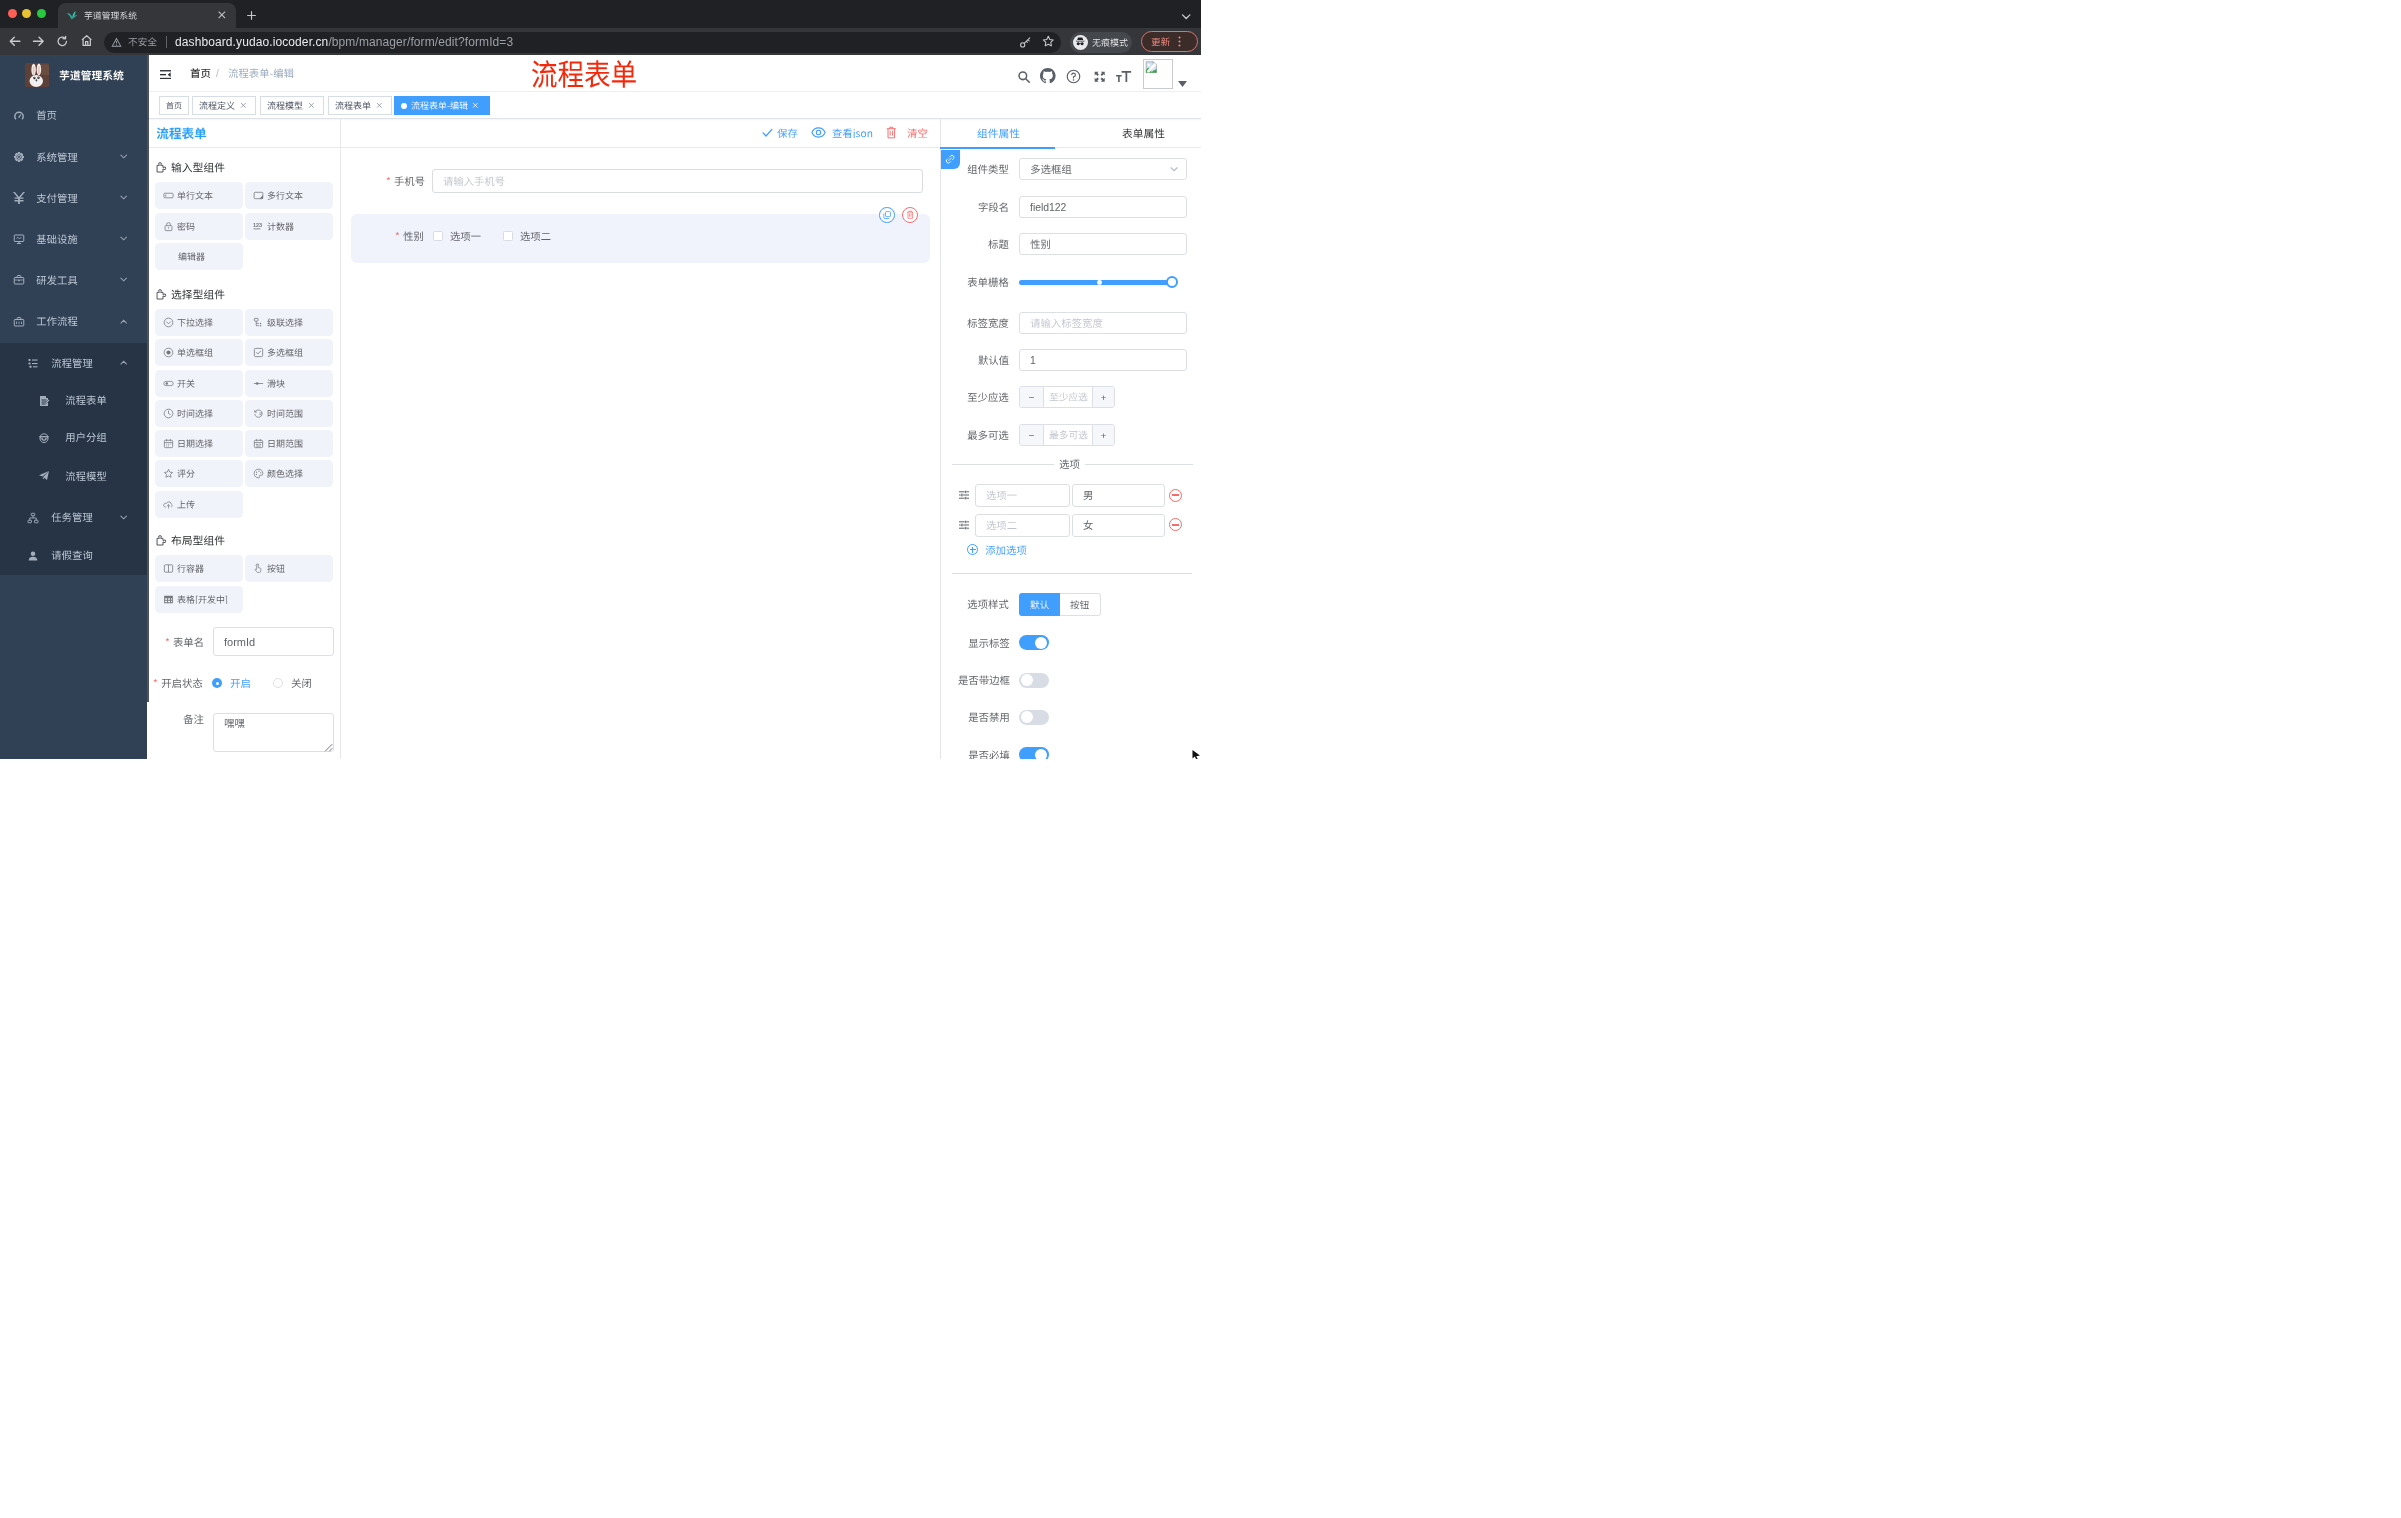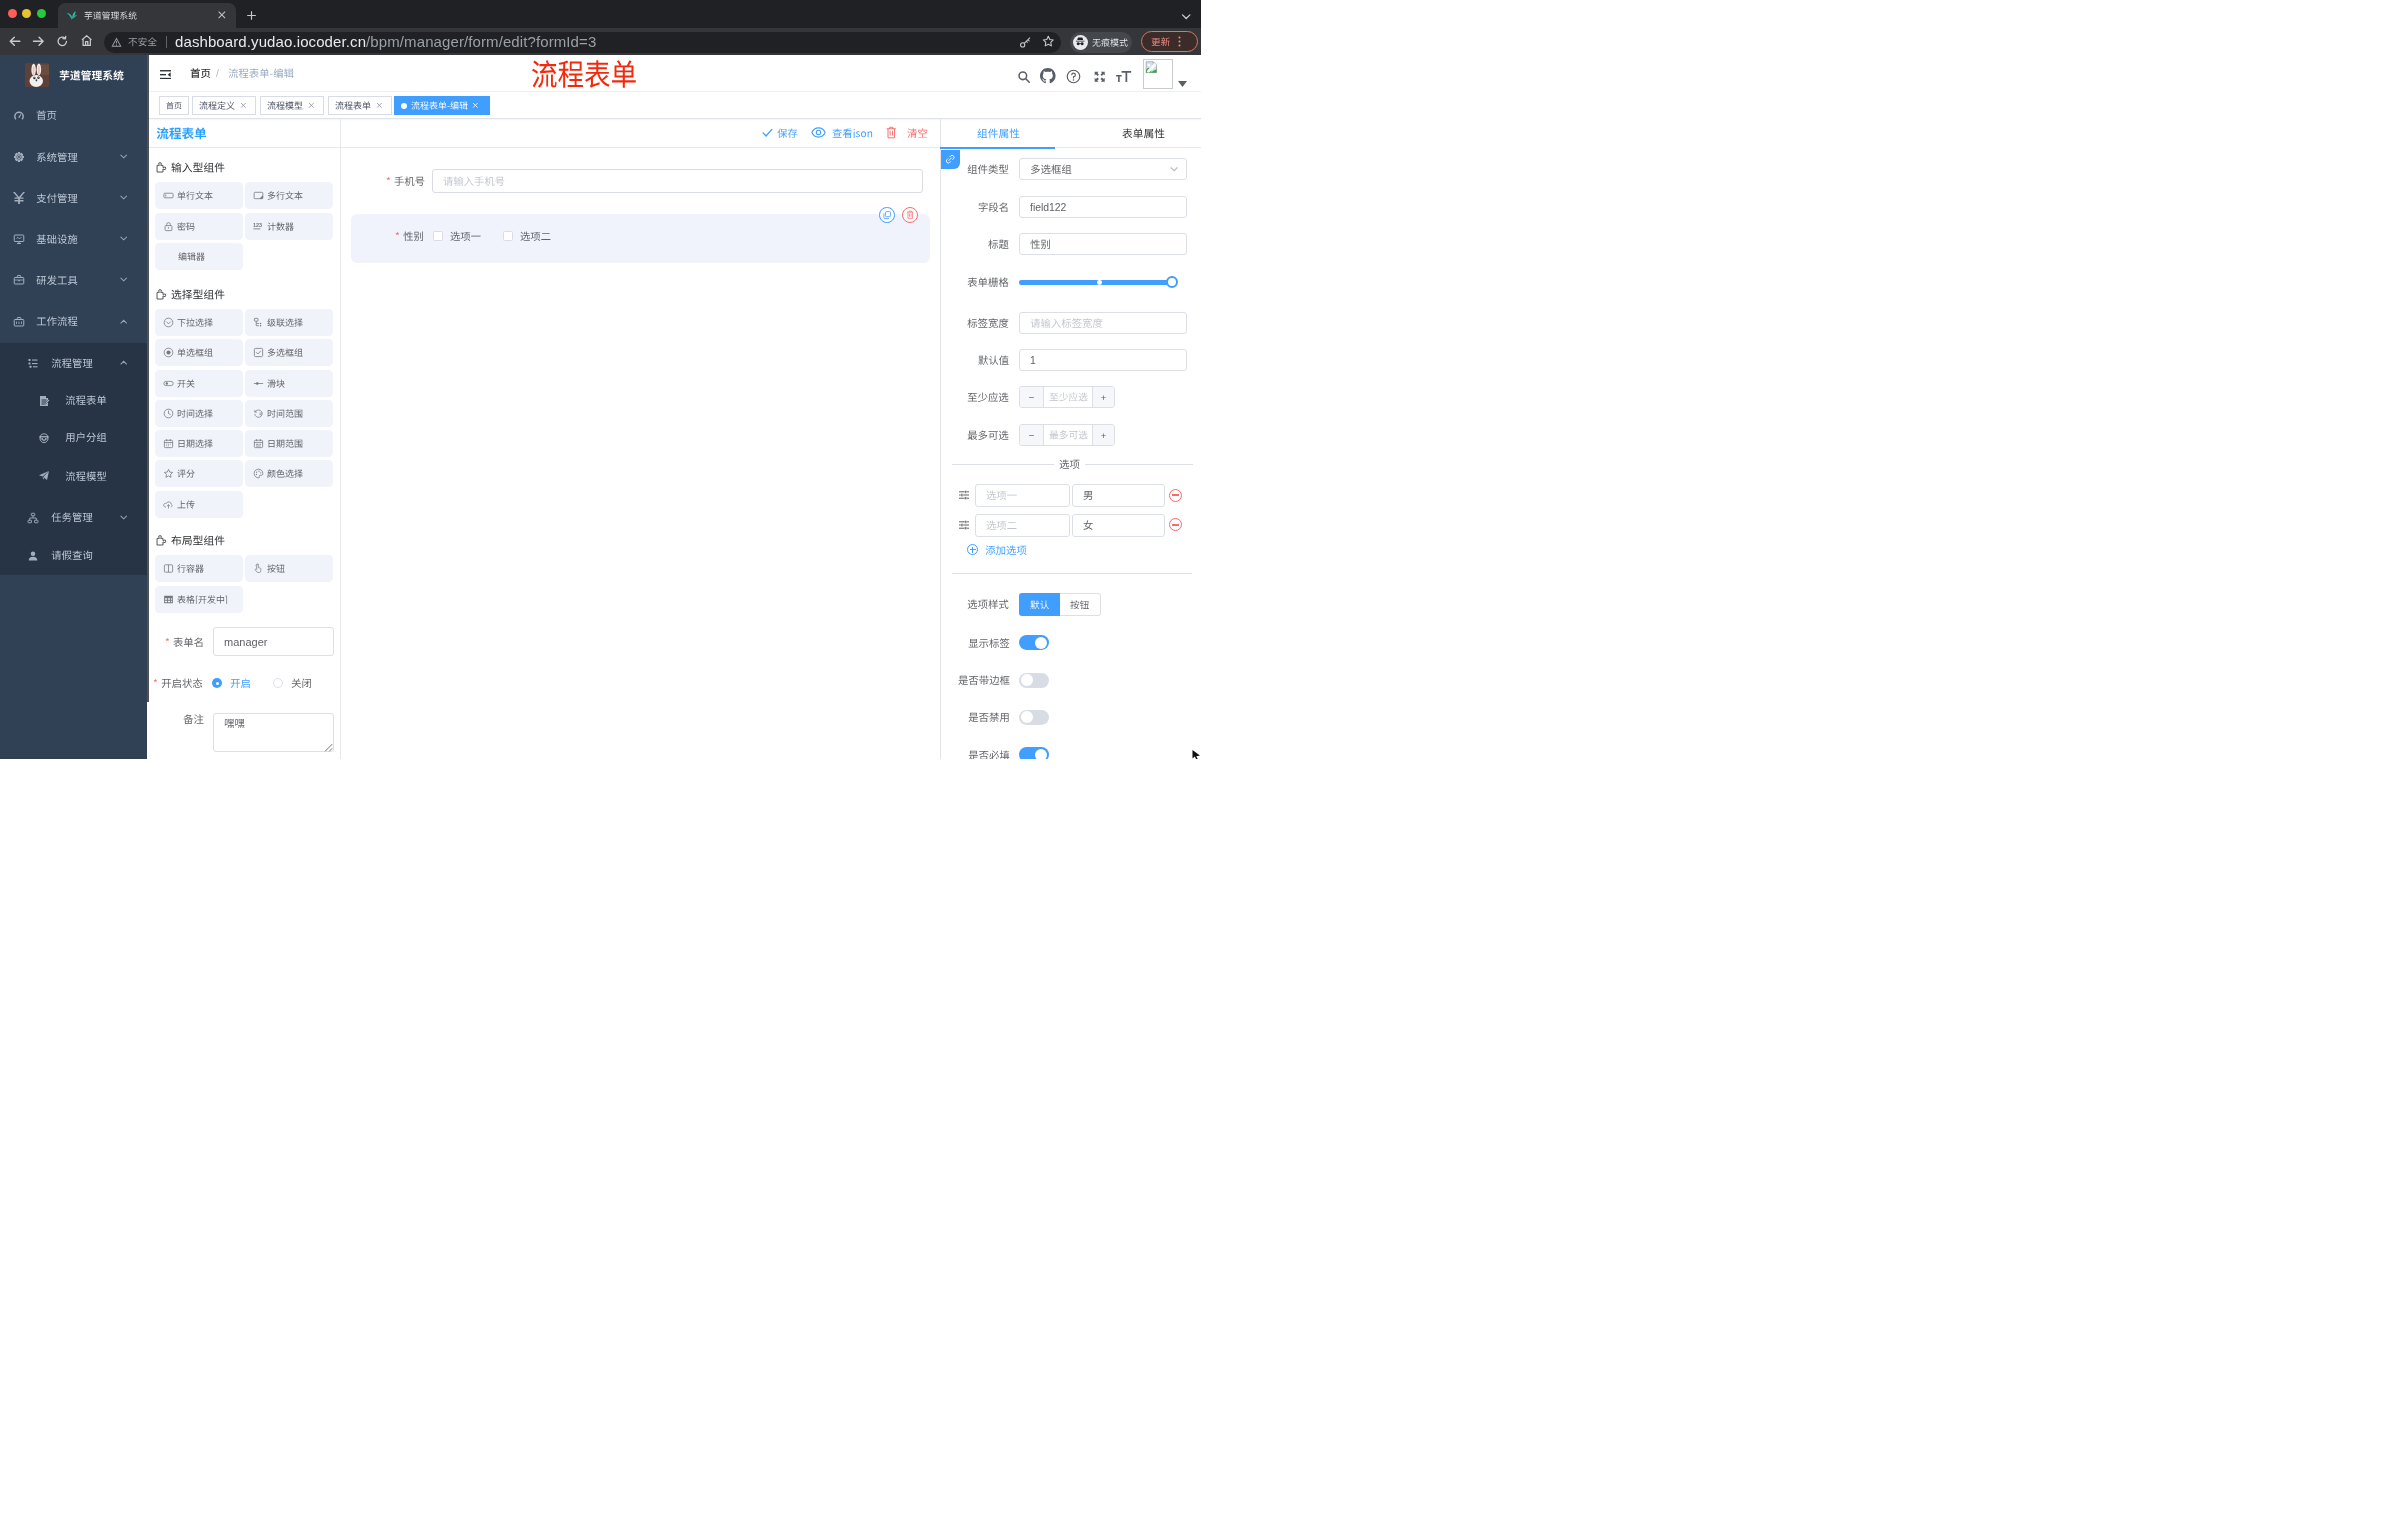--- a/index.html
+++ b/index.html
@@ -232,21 +232,21 @@
         <path d="M12 1 L23 21 H1 Z M12 4.9 L4.4 19 H19.6 Z M11 8.5 h2 v5.5 h-2 Z M11 15.8 h2 v2.4 h-2 Z" fill-rule="evenodd"></path>
       </svg>
   <div class="a flex" style="left:128px;top:4.1px;height:21px">
         <svg class="z" style="width:29px;height:9.7px;" viewBox="0 -880 3000 1000" fill="#9aa0a6">
           <use href="#g6" x="0"></use>
           <use href="#g7" x="1000"></use>
           <use href="#g8" x="2000"></use>
         </svg>
       </div>
   <div class="a" style="left:166px;top:8.5px;width:0.7px;height:12px;background:#5f6368"></div>
-  <div class="a flex" style="left:175px;top:3.7px;height:21px;font-size:15px;color:#e8eaed;letter-spacing:0.1px">dashboard.yudao.iocoder.cn<span style="color:#9aa0a6">/bpm/manager/form/edit?formId=3</span></div>
+  <div class="a flex" style="left:175px;top:3.7px;height:21px;font-size:12px;color:#e8eaed;letter-spacing:0.1px">dashboard.yudao.iocoder.cn<span style="color:#9aa0a6">/bpm/manager/form/edit?formId=3</span></div>
   <svg class="a" style="left:1019px;top:8.2px" width="12.6" height="12.6" viewBox="0 0 24 24" fill="none" stroke="#c8cbce" stroke-width="2">
         <circle cx="7" cy="17" r="4"></circle>
         <path d="M10 14 L21 3 M17 7 L20 10 M14 10 L16.5 12.5"></path>
       </svg>
   <svg class="a" style="left:1042px;top:7.4px" width="12.6" height="12.6" viewBox="0 0 24 24" fill="none" stroke="#c8cbce" stroke-width="2" stroke-linejoin="round">
         <path d="M12 2.5 L14.9 8.6 L21.5 9.5 L16.7 14.1 L17.9 20.7 L12 17.5 L6.1 20.7 L7.3 14.1 L2.5 9.5 L9.1 8.6 Z"></path>
       </svg>
 
   <div class="a flex" style="left:1070px;top:4.1px;width:62px;height:21px;border-radius:10.4px;background:#44474c">
     <div style="width:15px;height:15px;border-radius:50%;background:#e8eaed;margin-left:3px;position:relative">
@@ -961,21 +961,21 @@
         <use href="#g67" x="0"></use>
       </svg>
       <span style="width:3px"></span>
       <svg class="z" style="width:31px;height:10.4px;" viewBox="0 -880 3000 1000" fill="#606266">
         <use href="#g24" x="0"></use>
         <use href="#g25" x="1000"></use>
         <use href="#g68" x="2000"></use>
       </svg>
     </div>
 <div class="a" style="left:213px;top:627px;width:121px;height:29px;border:0.7px solid #dcdfe6;border-radius:3px;background:#fff"></div>
-<div class="a flex" style="left:224px;top:627px;height:29px;font-size:11px;color:#606266">manager</div>
+<div class="a flex" style="left:224px;top:627px;height:29px;font-size:11px;color:#606266">formId</div>
 <div class="a flex" style="left:147px;top:673px;width:56px;height:20px;justify-content:flex-end">
       <svg class="z" style="width:4.8px;height:10.4px;" viewBox="0 -880 467 1000" fill="#f56c6c">
         <use href="#g67" x="0"></use>
       </svg>
       <span style="width:3px"></span>
       <svg class="z" style="width:42px;height:10.4px;" viewBox="0 -880 4000 1000" fill="#606266">
         <use href="#g51" x="0"></use>
         <use href="#g69" x="1000"></use>
         <use href="#g6a" x="2000"></use>
         <use href="#g6b" x="3000"></use>

